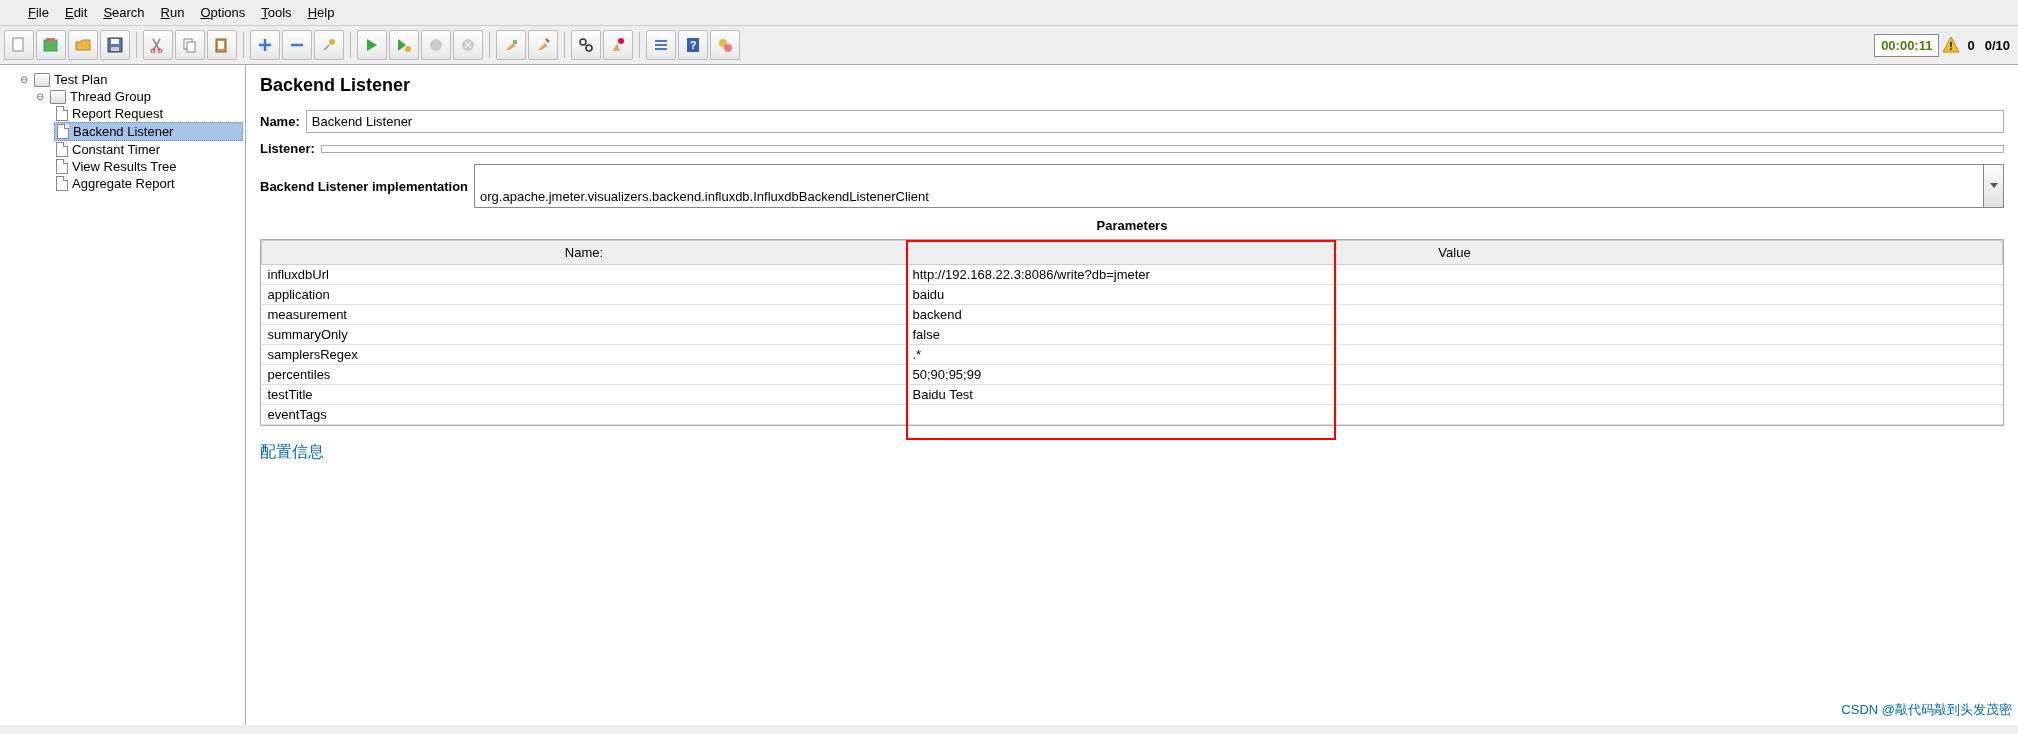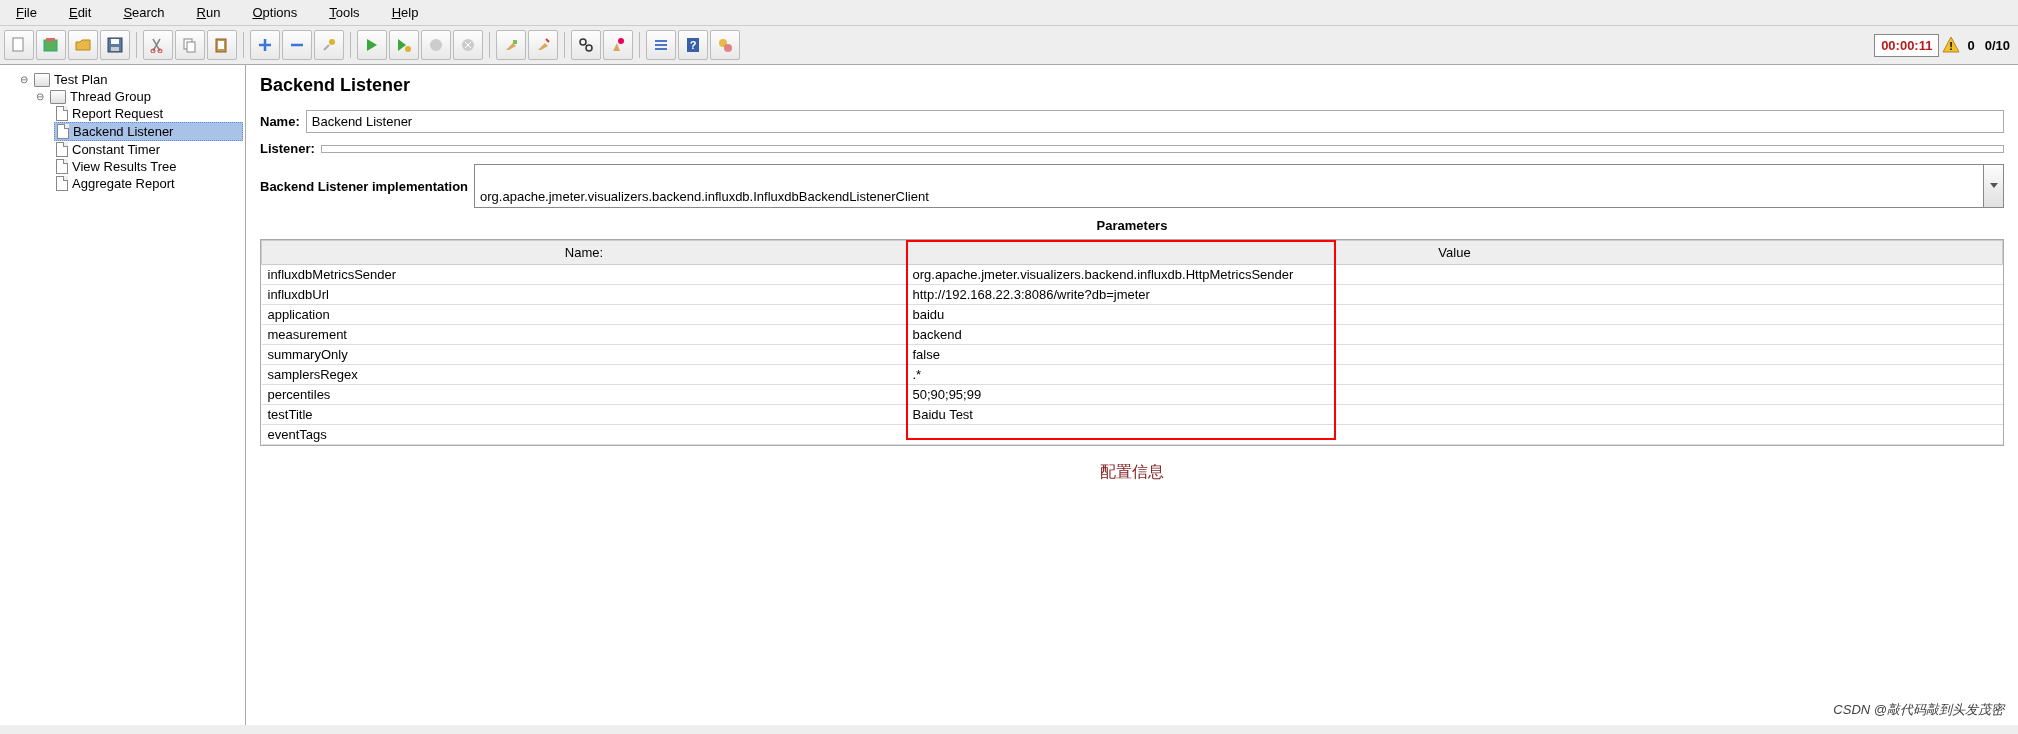--- a/index.html
+++ b/index.html
@@ -1,28 +1,28 @@
 <!DOCTYPE html>
 <html><head>
 <meta charset="utf-8">
 <style>
 * { box-sizing: border-box; margin: 0; padding: 0; }
 body { font-family: Arial, sans-serif; font-size: 13px; background: #eeeeee; width: 2018px; }
 
 
-.menubar { background: #eeeeee; padding: 2px 8px; border-bottom: 1px solid #ccc; display: flex; gap: 16px; }
+.menubar { background: #eeeeee; padding: 2px 20px; border-bottom: 1px solid #ccc; display: flex; gap: 0; }
 .menubar .menu-item { padding: 3px 8px; cursor: pointer; }
 .menubar .menu-item u { text-decoration: underline; }
 
 
 .toolbar { background: #eeeeee; padding: 4px; border-bottom: 1px solid #aaa; display: flex; align-items: center; gap: 2px; }
 .toolbar .btn { width: 30px; height: 30px; border: 1px solid #bbb; background: linear-gradient(#fdfdfd, #e8e8e8); display: flex; align-items: center; justify-content: center; cursor: pointer; border-radius: 2px; }
 .toolbar .sep { width: 1px; height: 26px; background: #bbb; margin: 0 4px; }
 .toolbar .spacer { flex: 1; }
-.timer-box { border: 1px solid #888; background: #fff; padding: 3px 6px; font-weight: bold; color: #b91c1c; }
+.timer-box { border: 1px solid #888; background: #fff; padding: 3px 6px; font-weight: bold; color: #4d7c0f; }
 .status-text { font-weight: bold; padding: 0 4px; }
 
 
 .main { display: flex; height: 660px; }
 .tree-panel { width: 246px; background: #fff; border-right: 1px solid #aaa; padding: 6px 2px; }
 .content-panel { flex: 1; background: #fff; padding: 10px 14px; overflow: auto; position: relative; }
 
 
 .tree-row { display: flex; align-items: center; gap: 4px; padding: 1px 2px; cursor: pointer; white-space: nowrap; }
 .tree-row.selected { background: #a9c2e8; border: 1px dotted #5b8bd6; }
@@ -46,22 +46,22 @@
 
 .section-title { text-align: center; font-weight: bold; margin: 10px 0 6px; }
 
 
 .param-box { border: 1px solid #aaa; position: relative; }
 .param-table { width: 100%; border-collapse: collapse; }
 .param-table th { background: #eeeeee; border: 1px solid #ccc; padding: 4px; font-weight: normal; }
 .param-table td { border-bottom: 1px solid #ddd; padding: 2px 6px; height: 19px; }
 .param-table td:first-child { width: 645px; }
 .red-box { position: absolute; border: 2px solid red; pointer-events: none; }
-.caption-red { color: #7f1d1d; text-align: center; font-size: 16px; margin-top: 16px; }
-.watermark { position: absolute; right: 14px; bottom: 6px; color: #404040; font-size: 13px; font-style: italic; }
+.caption-red { color: #0369a1; text-align: left; font-size: 16px; margin-top: 16px; }
+.watermark { position: absolute; right: 6px; bottom: 6px; color: #0369a1; font-size: 13px; }
 
 svg { display: block; }
 </style>
 </head>
 <body>
 
 <div class="menubar">
   <div class="menu-item"><u>F</u><span></span>ile</div>
   <div class="menu-item"><u>E</u>dit</div>
   <div class="menu-item"><u>S</u>earch</div>
@@ -275,24 +275,20 @@
     <div class="param-box">
       <table class="param-table">
         <thead>
           <tr>
             <th>Name:</th>
             <th>Value</th>
           </tr>
         </thead>
         <tbody id="param-rows">
             <tr>
-              <td>influxdbMetricsSender</td>
-              <td>org.apache.jmeter.visualizers.backend.influxdb.HttpMetricsSender</td>
-            </tr>
-            <tr>
               <td>influxdbUrl</td>
               <td>http://192.168.22.3:8086/write?db=jmeter</td>
             </tr>
             <tr>
               <td>application</td>
               <td>baidu</td>
             </tr>
             <tr>
               <td>measurement</td>
               <td>backend</td>

